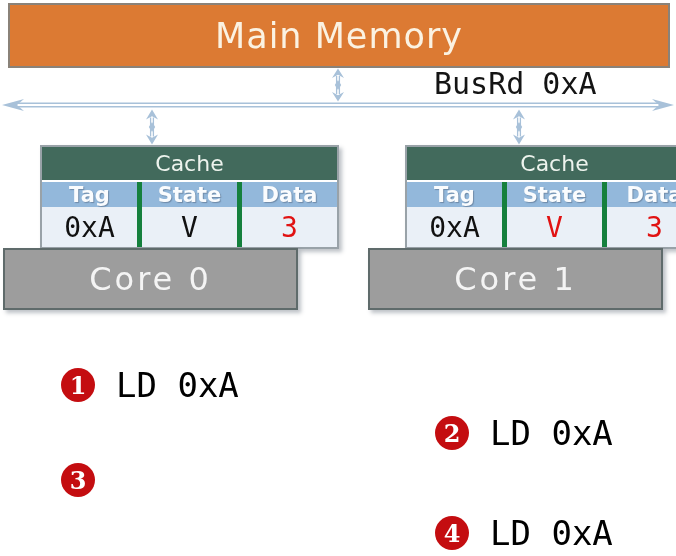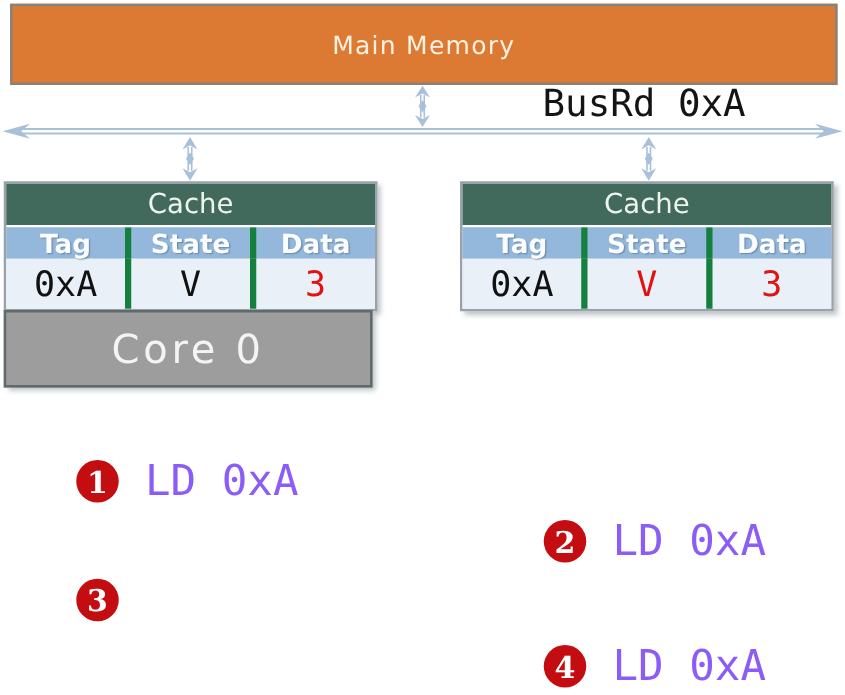--- a/index.html
+++ b/index.html
@@ -7,36 +7,37 @@
     position:relative; width:676px; height:556px; background:#ffffff;
     font-family:"DejaVu Sans", sans-serif; overflow:hidden;
   }
   .mono { font-family:"DejaVu Sans Mono", monospace; }
 
   
   .main-memory {
     position:absolute; left:8px; top:3px; width:658px; height:61px;
     background:#DC7A33; border:2px solid #8A8279;
     display:flex; align-items:center; justify-content:center;
-    color:#FBF2E2; font-size:20px; letter-spacing:1px;
+    color:#FBF2E2; font-size:35px; letter-spacing:1px;
   }
 
   
   .bus-svg { position:absolute; left:0; top:98px; }
   .v-arrow { position:absolute; }
   .bus-label {
     position:absolute; left:434px; top:66px;
     font-size:30px; color:#141414; white-space:pre;
   }
 
   
   .cache {
     position:absolute; top:145px; width:295px;
     border:2px solid #99A2A8; background:#fff;
     box-shadow:3px 3px 4px rgba(110,120,130,.45);
+    margin-left:37px;
   }
   .cache.left  { left:3px; }
   .cache.right { left:368px; }
   .cache-title {
     height:33px; background:#426A5C; border-bottom:2px solid #ffffff;
     display:flex; align-items:center; justify-content:center;
     color:#EDF3ED; font-size:22px;
   }
   .cache-cols { display:flex; height:25px; background:#93B8DB; }
   .cache-cols .cell {
@@ -72,21 +73,21 @@
   .op-4 { left:435px; top:513px; }
   .op-badge {
     width:34px; height:34px; border-radius:50%;
     background:#C40D10; color:#FFFFFF;
     font-family:"DejaVu Serif", serif; font-weight:bold; font-size:24px;
     display:flex; align-items:center; justify-content:center;
     flex:0 0 auto;
   }
   .op-label {
     margin-left:21px; font-family:"DejaVu Sans Mono", monospace;
-    font-size:34px; color:#8b5cf6; white-space:pre;
+    font-size:34px; color:#000000; white-space:pre;
   }
 </style>
 </head>
 <body>
 
 <div class="stage">
 
   <div class="main-memory">
     <span>Main Memory</span>
   </div>
@@ -147,20 +148,23 @@
     <div class="cache-row">
       <div class="cell">0xA</div>
       <div class="cell val-red">V</div>
       <div class="cell val-red">3</div>
     </div>
   </div>
 
   <div class="core left">
     <span>Core 0</span>
   </div>
+  <div class="core right">
+    <span>Core 1</span>
+  </div>
 
   <div class="op op-1">
     <div class="op-badge">1</div>
     <div class="op-label">LD 0xA</div>
   </div>
   <div class="op op-2">
     <div class="op-badge">2</div>
     <div class="op-label">LD 0xA</div>
   </div>
   <div class="op op-3">

